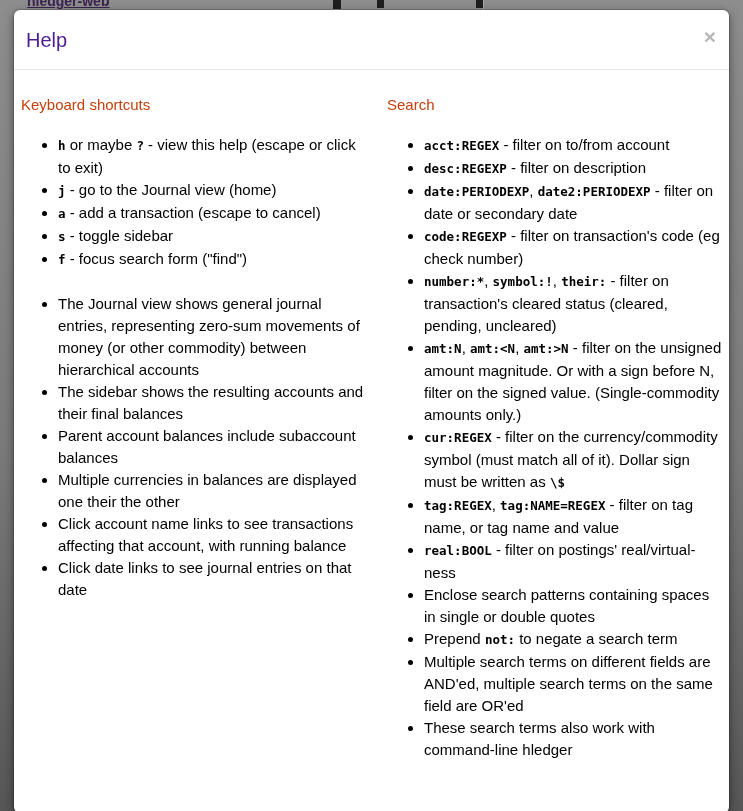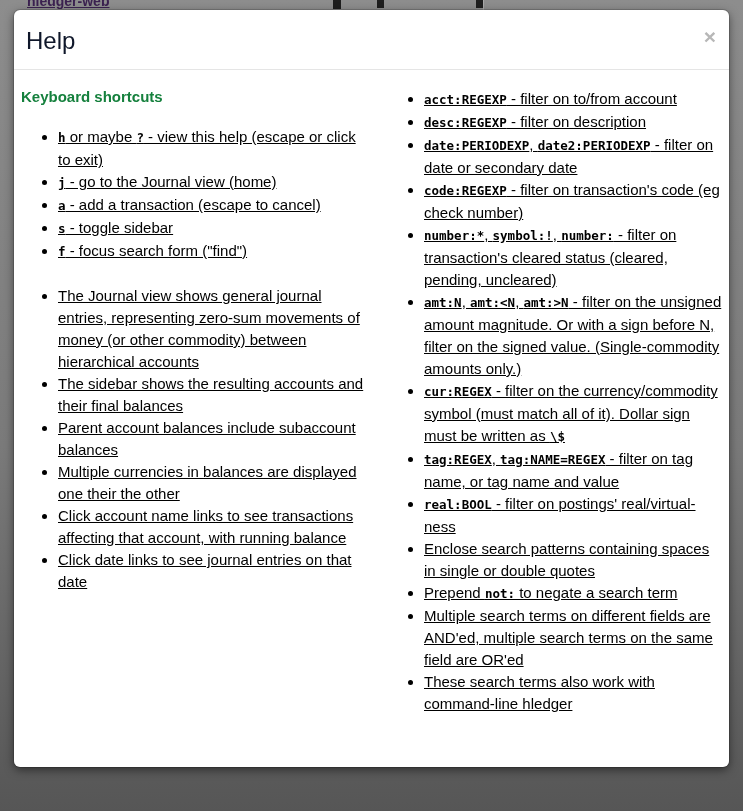--- a/index.html
+++ b/index.html
@@ -39,47 +39,46 @@
     border-radius: 6px;
     box-shadow: 0 3px 10px rgba(0,0,0,0.5), 0 0 0 1px rgba(0,0,0,0.15);
   }
   .modal-header {
     position: relative;
     padding: 15px 16px 13px 12px;
     border-bottom: 1px solid #e5e5e5;
   }
   .modal-title {
     margin: 0;
-    font-size: 24px;
+    font-size: 20px;
     font-weight: 400;
     line-height: 31px;
-    color: #0f172a;
+    color: #4c1d95;
   }
   .close {
     position: absolute; right: 13px; top: 16px;
     border: 0; background: none; padding: 0;
     font-size: 21px; font-weight: 700; line-height: 1;
     color: #b7b7b7;
     font-family: "Liberation Sans", sans-serif;
     cursor: pointer;
   }
   .modal-body { padding: 18px 4px 30px 7px; }
   .row { display: grid; grid-template-columns: 1fr 1fr; }
   .col-left  { padding-right: 6px; }
   .col-right { padding-left: 14px; padding-right: 2px; }
   .section-heading {
-    font-size: 15px; font-weight: 700; color: #15803d;
+    font-size: 15px; font-weight: 400; color: #c2410c;
     line-height: 18px;
-    margin: 0 0 20px 0;
+    margin: 8px 0 20px 0;
   }
   ul.help-list {
     margin: 0 0 22px 0;
     padding-left: 37px;
     list-style: disc;
-    text-decoration: underline;
   }
   ul.help-list li {
     font-size: 15px;
     line-height: 22px;
     color: #000;
   }
   code {
     font-family: "DejaVu Sans Mono", monospace;
     font-weight: 700;
     font-size: 12.5px;
@@ -121,26 +120,27 @@
               <li>The sidebar shows the resulting accounts and their final balances</li>
               <li>Parent account balances include subaccount balances</li>
               <li>Multiple currencies in balances are displayed one their the other</li>
               <li>Click account name links to see transactions affecting that account, with running balance</li>
               <li>Click date links to see journal entries on that date</li>
             </ul>
         </div>
       </div>
       <div class="col-right">
         <div class="section">
+          <div class="section-heading">Search</div>
           <ul class="help-list">
-              <li><code>acct:REGEXP</code> - filter on to/from account</li>
+              <li><code>acct:REGEX</code> - filter on to/from account</li>
               <li><code>desc:REGEXP</code> - filter on description</li>
               <li><code>date:PERIODEXP</code>, <code>date2:PERIODEXP</code> - filter on date or secondary date</li>
               <li><code>code:REGEXP</code> - filter on transaction's code (eg check number)</li>
-              <li><code>number:*</code>, <code>symbol:!</code>, <code>number:</code> - filter on transaction's cleared status (cleared, pending, uncleared)</li>
+              <li><code>number:*</code>, <code>symbol:!</code>, <code>their:</code> - filter on transaction's cleared status (cleared, pending, uncleared)</li>
               <li><code>amt:N</code>, <code>amt:&lt;N</code>, <code>amt:&gt;N</code> - filter on the unsigned amount magnitude. Or with a sign before N, filter on the signed value. (Single-commodity amounts only.)</li>
               <li><code>cur:REGEX</code> - filter on the currency/commodity symbol (must match all of it). Dollar sign must be written as <code>\$</code></li>
               <li><code>tag:REGEX</code>, <code>tag:NAME=REGEX</code> - filter on tag name, or tag name and value</li>
               <li><code>real:BOOL</code> - filter on postings' real/virtual-ness</li>
               <li>Enclose search patterns containing spaces in single or double quotes</li>
               <li>Prepend <code>not:</code> to negate a search term</li>
               <li>Multiple search terms on different fields are AND'ed, multiple search terms on the same field are OR'ed</li>
               <li>These search terms also work with command-line hledger</li>
             </ul>
         </div>

